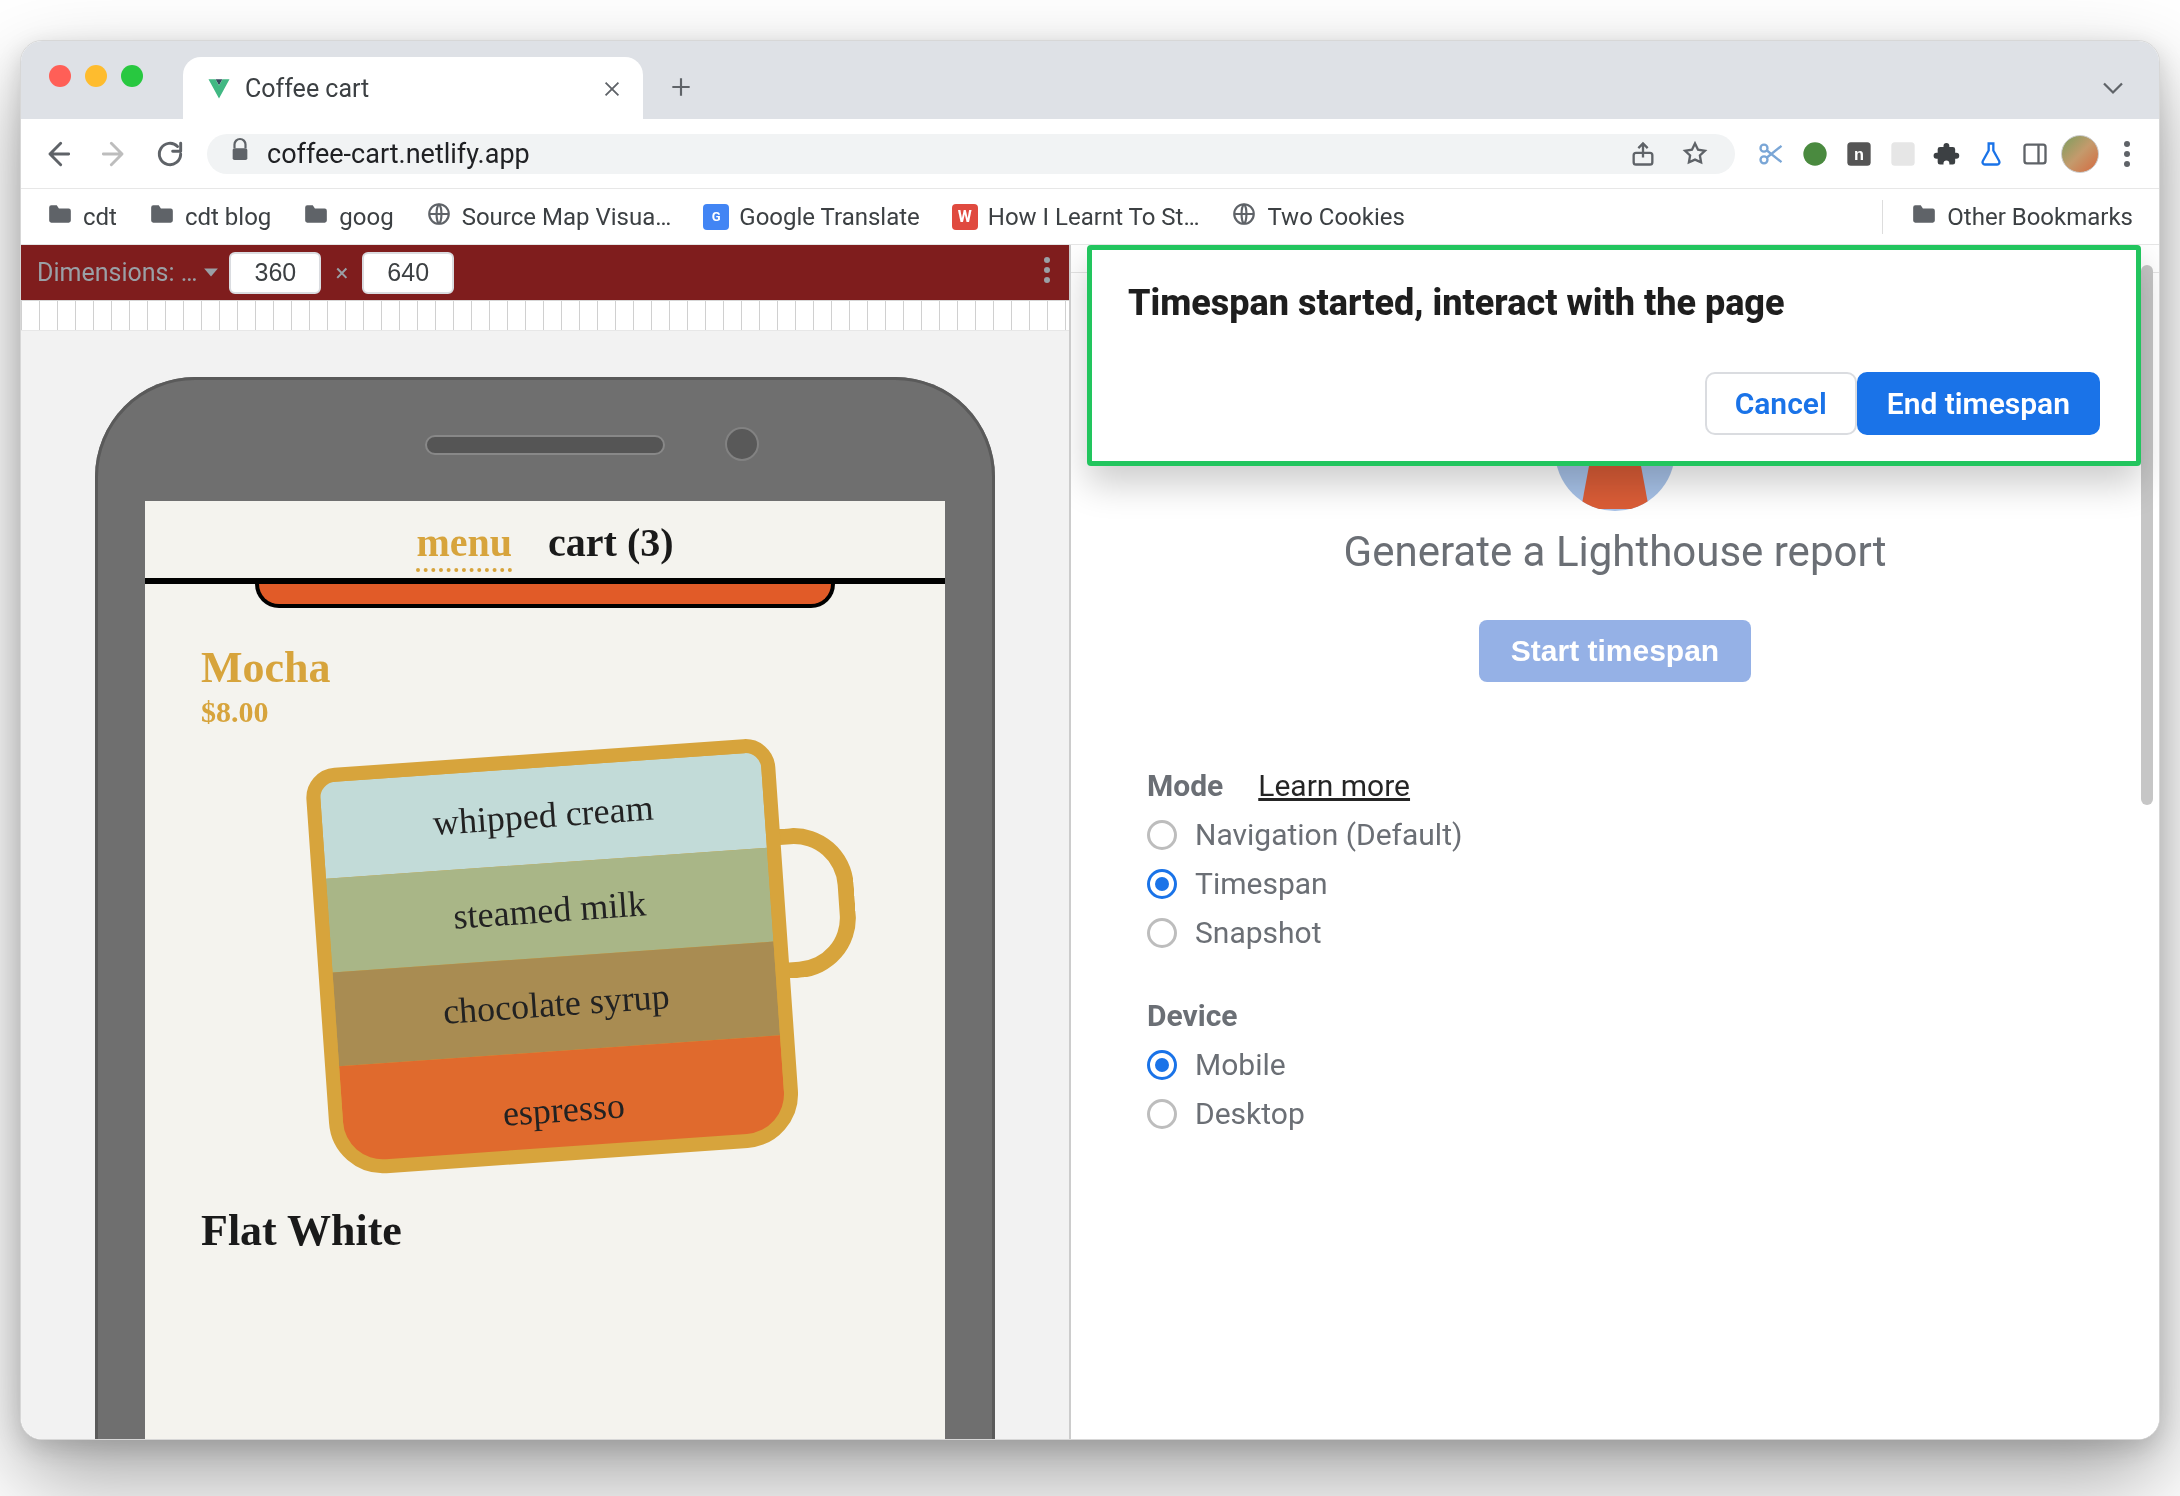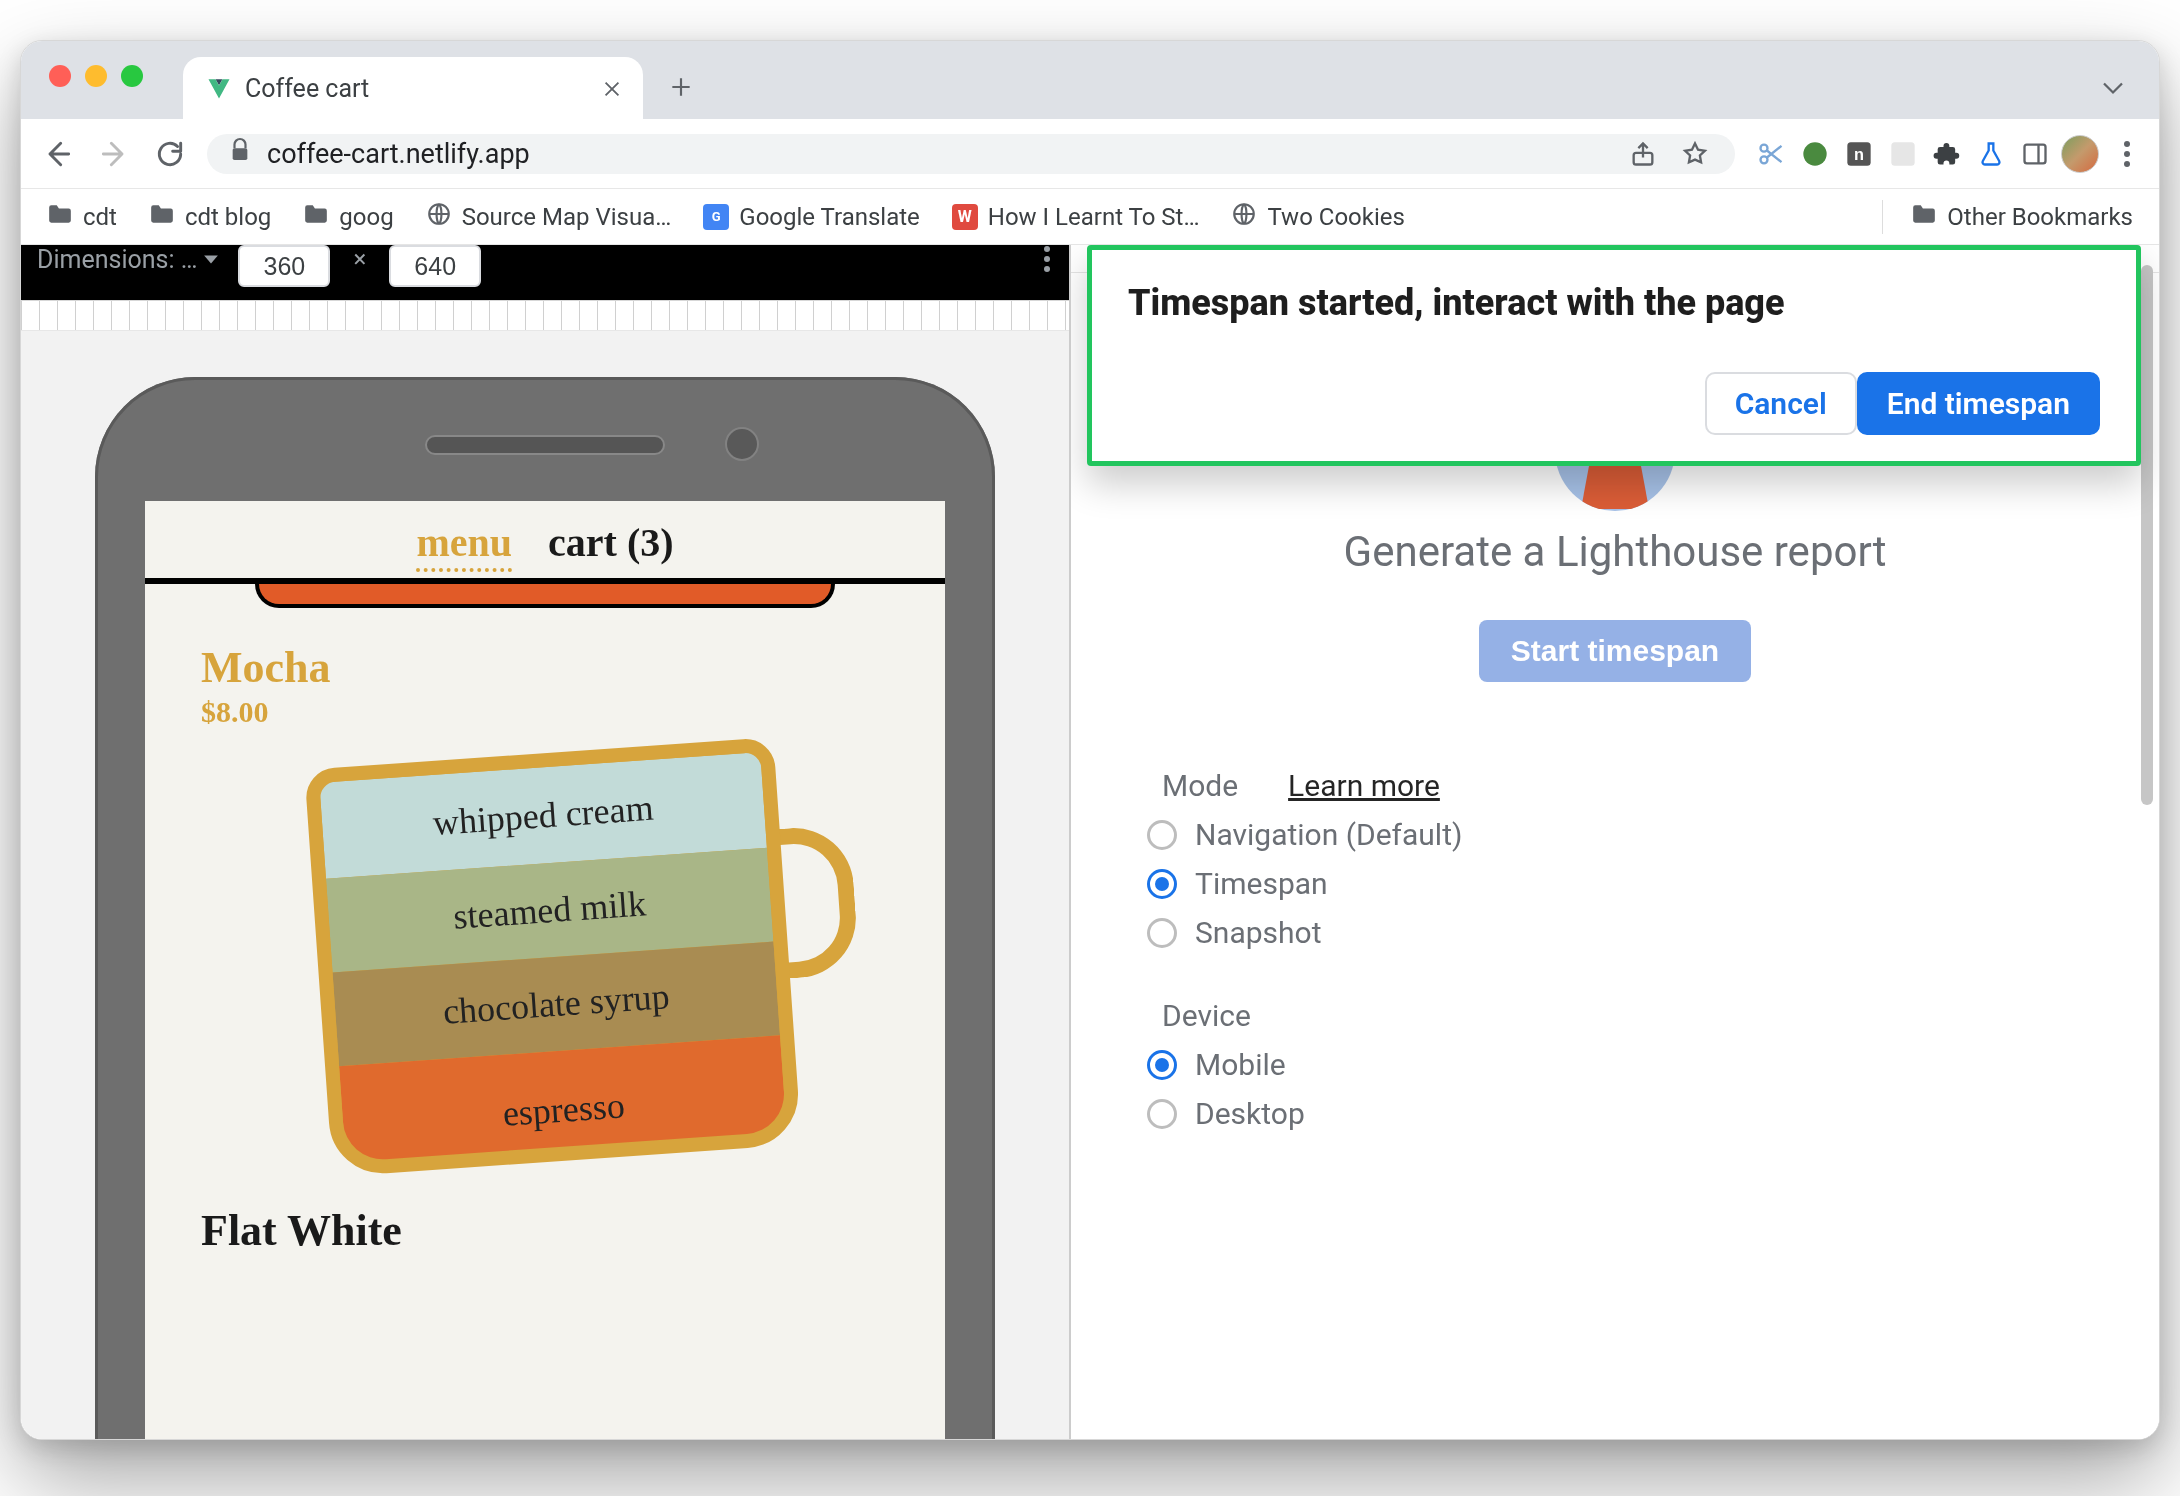--- a/index.html
+++ b/index.html
@@ -154,25 +154,25 @@
   .content-right {
     flex:1;
     background:#fff;
     position:relative;
     overflow:hidden;
   }
 
   
   .device-toolbar{
     height:56px;
-    background:#000000;
+    background:#7f1d1d;
     border-bottom:1px solid #d7d7d7;
-    display:flex;align-items:flex-start;
+    display:flex;align-items:center;
     padding:0 16px;
-    gap:19px;
+    gap:10px;
     font-size:25px;
     color:#9aa0a6;
     position:relative;
   }
   .device-toolbar .label{display:flex;align-items:center;gap:6px;}
   .dim-input{
     width:92px;height:42px;
     background:#fff;border:2px solid #dadce0;border-radius:6px;
     text-align:center;font-size:25px;color:#3c4043;padding:0;
   }
@@ -282,21 +282,21 @@
   .lh-title{
     font-size:42px;color:#6b6f75;margin-top:16px;text-align:center;
   }
   .lh-start{
     margin-top:44px;padding:14px 32px;border:none;border-radius:8px;
     background:#8aa9e4;color:#fff;font-size:30px;font-weight:600;opacity:.9;
   }
   .lh-section{
     align-self:flex-start;margin-left:76px;margin-top:86px;width:700px;
   }
-  .lh-section h4{font-size:30px;font-weight:400;color:#6b6f75;margin:0 15px 14px;display:inline-block;}
+  .lh-section h4{font-size:30px;font-weight:700;color:#6b6f75;margin:0 0 14px;display:inline-block;}
   .lh-learn{color:#000000;text-decoration:underline;margin-left:28px;font-size:30px;opacity:.85;}
   .radio-list{display:flex;flex-direction:column;gap:14px;}
   .radio-row{display:flex;align-items:center;gap:18px;font-size:30px;color:#6b6f75;}
   .radio{
     width:30px;height:30px;border-radius:50%;border:3px solid #bdbdbd;display:flex;align-items:center;justify-content:center;flex-shrink:0;
   }
   .radio.checked{border-color:#1a73e8;}
   .radio.checked::after{content:"";width:14px;height:14px;border-radius:50%;background:#1a73e8;}
 
   

